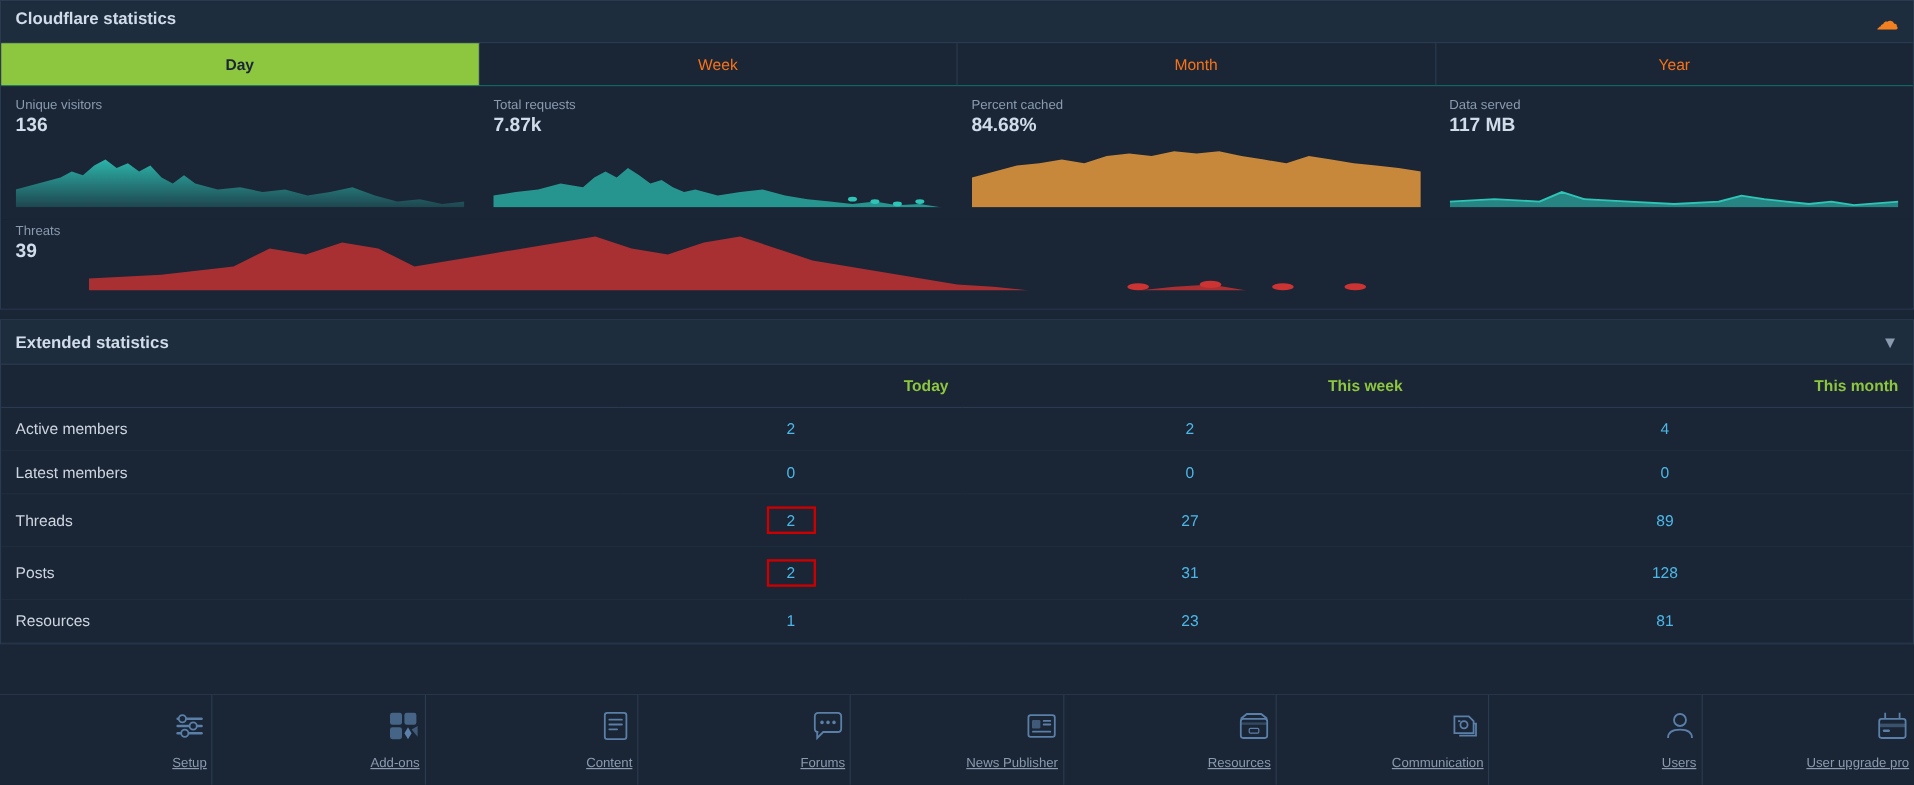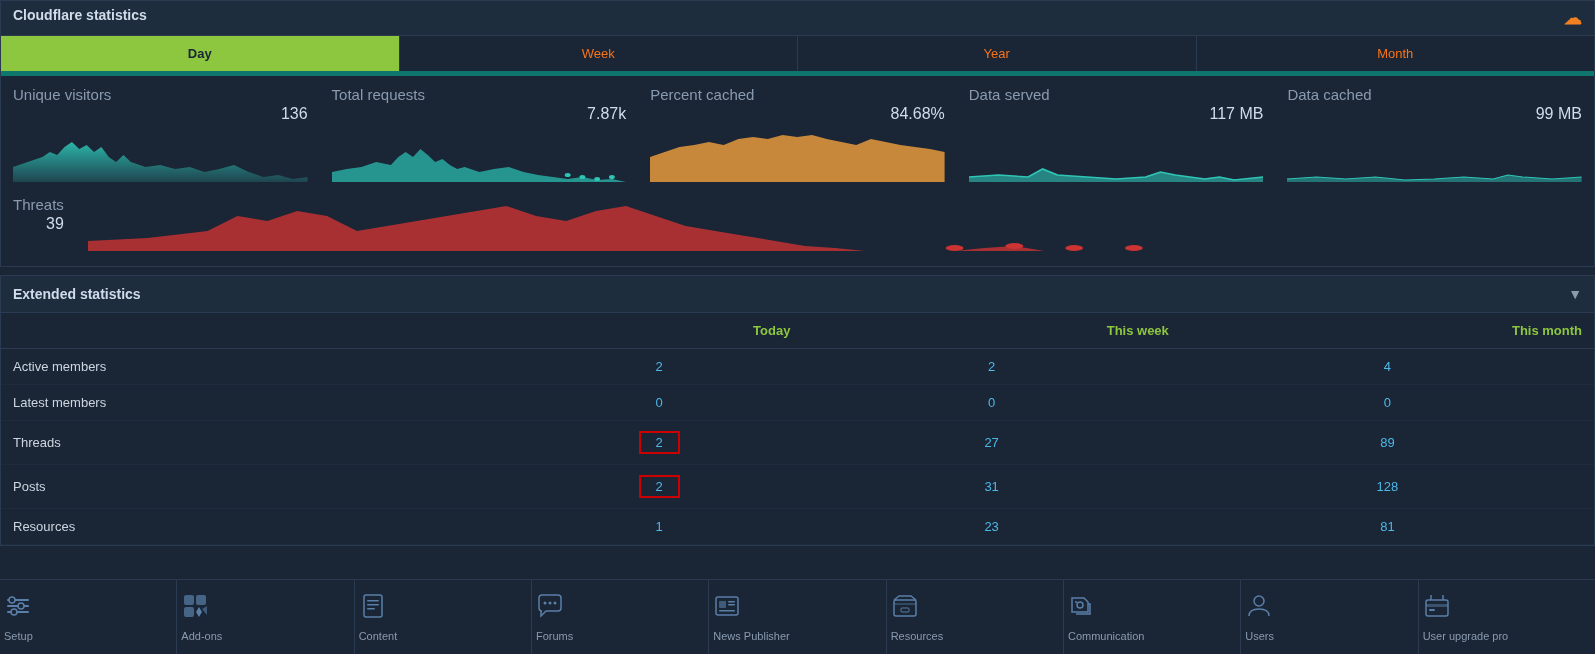--- a/index.html
+++ b/index.html
@@ -27,21 +27,21 @@
       align-items: flex-start;
       justify-content: space-between;
       border-bottom: 1px solid #2a3a50;
     }
     .cf-icon {
       color: #f38020;
       font-size: 18px;
     }
     .tabs-row {
       display: flex;
-      border-bottom: 5px solid #0f766e;
+      border-bottom: 1px solid #0f766e;
     }
     .tab {
       flex: 1;
       text-align: center;
       padding: 10px;
       cursor: pointer;
       font-size: 13px;
       color: #f97316;
       border-right: 1px solid #2a3a50;
     }
@@ -59,30 +59,29 @@
       background: #1a2535;
       align-items: flex-start;
     }
     .stat-item {
       flex: 1;
       display: flex;
       flex-direction: column;
       padding: 0 12px;
     }
     .stat-label {
-      font-size: 15px;
+      font-size: 11px;
       color: #8a9bb0;
       margin-bottom: 2px;
     }
     .stat-value {
       font-size: 16px;
-      font-weight: normal;
+      font-weight: bold;
       color: #d0dcea;
       margin-bottom: 4px;
-      text-align: right;
     }
     .chart-container {
       height: 55px;
       position: relative;
       overflow: hidden;
     }
 
     
     .chart-svg {
       width: 100%;
@@ -162,28 +161,29 @@
       border-top: 1px solid #2a3a50;
       position: fixed;
       bottom: 0;
       left: 0;
       right: 0;
     }
     .nav-item {
       flex: 1;
       display: flex;
       flex-direction: column;
-      align-items: flex-start;
+      align-items: flex-end;
       justify-content: center;
       padding: 12px 4px;
       cursor: pointer;
       border-right: 1px solid #2a3a50;
       color: #8a9bb0;
       font-size: 11px;
       text-align: center;
+      text-decoration: underline;
     }
     .nav-item:last-child { border-right: none; }
     .nav-icon {
       font-size: 24px;
       margin-bottom: 4px;
       color: #5a7fa8;
     }
     .nav-label {
       font-size: 11px;
       color: #8a9bb0;
@@ -200,22 +200,22 @@
 
   <div class="cloudflare-section">
     <div class="cloudflare-header">
       <span>Cloudflare statistics</span>
       <span class="cf-icon">☁</span>
     </div>
 
     <div class="tabs-row">
       <div class="tab active">Day</div>
       <div class="tab">Week</div>
+      <div class="tab">Month</div>
       <div class="tab">Year</div>
-      <div class="tab">Month</div>
     </div>
 
     <div class="stats-row">
 
       <div class="stat-item">
         <span class="stat-label">Unique visitors</span>
         <span class="stat-value">136</span>
         <div class="chart-container">
           <svg class="chart-svg" viewBox="0 0 200 55" preserveAspectRatio="none">
             <defs>
@@ -257,30 +257,20 @@
         <span class="stat-label">Data served</span>
         <span class="stat-value">117 MB</span>
         <div class="chart-container">
           <svg class="chart-svg" viewBox="0 0 200 55" preserveAspectRatio="none">
             <polygon points="0,55 0,50 20,48 40,50 50,42 60,48 80,50 100,52 120,50 130,45 140,48 150,50 160,52 170,50 180,53 200,50 200,55" fill="#2ec4b6" fill-opacity="0.6"></polygon>
             <polyline points="0,50 20,48 40,50 50,42 60,48 80,50 100,52 120,50 130,45 140,48 150,50 160,52 170,50 180,53 200,50" fill="none" stroke="#2ec4b6" stroke-width="1.5"></polyline>
           </svg>
         </div>
       </div>
 
-      <div class="stat-item">
-        <span class="stat-label">Data cached</span>
-        <span class="stat-value">99 MB</span>
-        <div class="chart-container">
-          <svg class="chart-svg" viewBox="0 0 200 55" preserveAspectRatio="none">
-            <polygon points="0,55 0,52 20,50 40,52 60,50 80,53 100,52 120,50 140,52 150,48 160,50 180,52 200,50 200,55" fill="#2ec4b6" fill-opacity="0.5"></polygon>
-            <polyline points="0,52 20,50 40,52 60,50 80,53 100,52 120,50 140,52 150,48 160,50 180,52 200,50" fill="none" stroke="#2ec4b6" stroke-width="1"></polyline>
-          </svg>
-        </div>
-      </div>
     </div>
 
     <div class="threats-row">
       <div class="threat-item">
         <div class="stat-label">Threats</div>
         <div class="stat-value">39</div>
       </div>
       <div style="flex:1; padding: 0 12px;">
         <svg width="100%" height="55" viewBox="0 0 500 55" preserveAspectRatio="none">
           <polygon points="0,55 0,45 20,42 40,35 50,20 60,25 70,15 80,20 90,35 100,30 110,25 120,20 130,15 140,10 150,20 160,25 170,15 180,10 190,20 200,30 210,35 220,40 230,45 240,50 250,52 260,55 270,55 280,55 290,55 300,52 310,50 320,55 330,55 340,55 350,55 360,55 370,55 380,55 390,55 400,55 410,55 420,55 430,55 440,55 450,55 460,55 470,55 480,55 490,55 500,55" fill="#cc3333" fill-opacity="0.8"></polygon>

